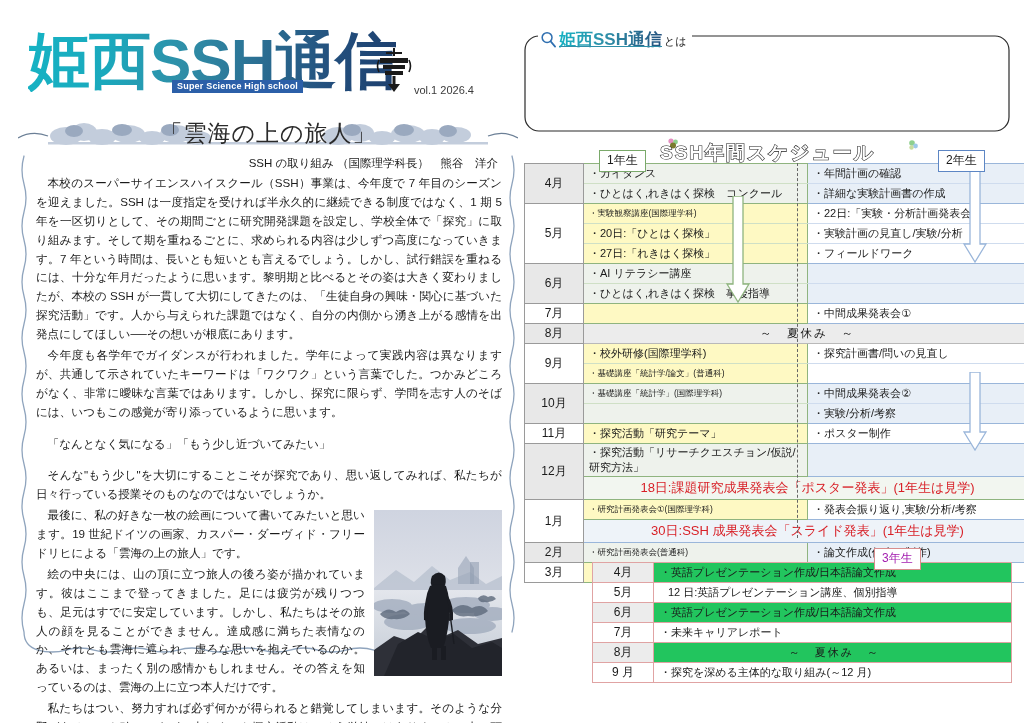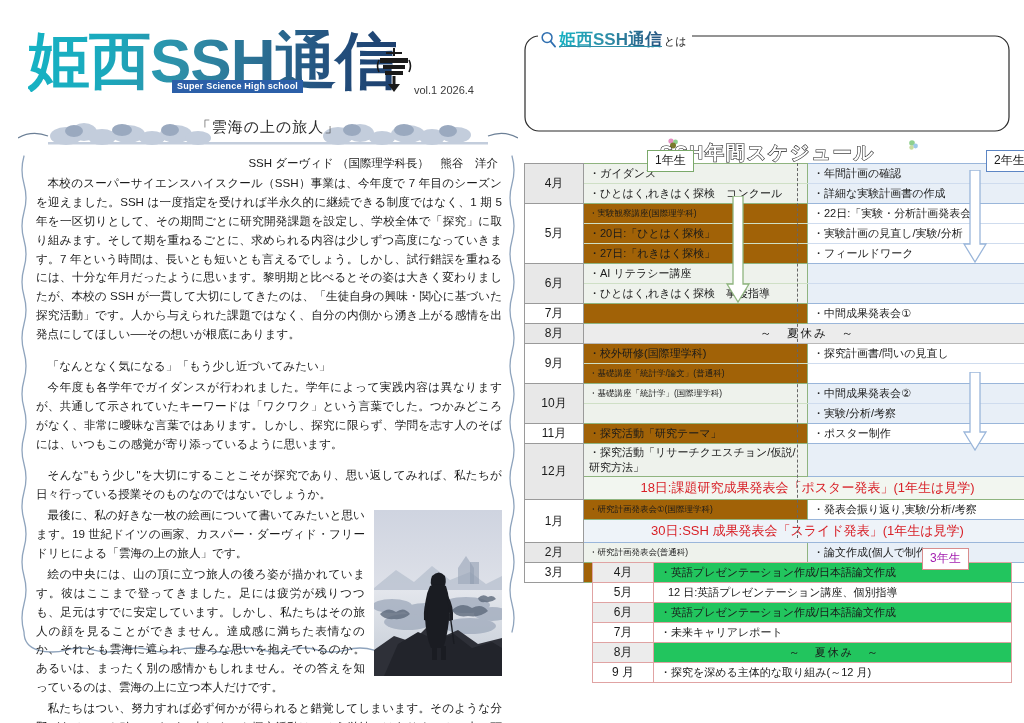--- a/index.html
+++ b/index.html
@@ -65,21 +65,21 @@
     left: 18px; top: 112px;
     width: 500px; height: 38px;
   }
   #article-banner svg { position: absolute; left: 0; top: 0; }
   #article-headline {
     position: absolute;
     left: 0; top: 6px;
     width: 500px;
     text-align: center;
     font-family: "DejaVu Serif", "Liberation Serif", serif;
-    font-size: 15px;
+    font-size: 23px;
     letter-spacing: 1px;
     color: #2a2a2a;
     white-space: nowrap;
   }
 
   
   #article-box {
     position: absolute;
     left: 18px; top: 146px;
     width: 500px; height: 534px;
@@ -183,21 +183,20 @@
   #flower-right { left: 908px; top: 140px; }
 
   
   .grade-label {
     position: absolute;
     font-size: 12px;
     padding: 1px 7px 2px 7px;
     background: #ffffff;
     white-space: nowrap;
     z-index: 6;
-    margin-left: 48px;
   }
   #grade-label-1 { left: 599px; top: 150px; border: 1px solid #7aa96a; color: #1a1a1a; }
   #grade-label-2 { left: 938px; top: 150px; border: 1px solid #5d86c4; color: #1a1a1a; }
   #grade-label-3 { left: 874px; top: 548px; border: 1px solid #d98d8d; color: #a21caf; }
 
   
   #schedule-table {
     position: absolute;
     left: 524px; top: 163px;
     width: 490px;
@@ -218,21 +217,21 @@
     background: #ffffff;
     height: 17px;
   }
   .month-cell.shade { background: #e8e8e8; }
   .g1-cell {
     width: 216px;
     border-left: 1px solid #8fb47f;
     border-right: 1px solid #8fb47f;
     border-top: 1px solid #cfe0c6;
     border-bottom: 1px solid #cfe0c6;
-    background: #a16207;
+    background: #fef9c3;
     padding: 1px 2px 1px 5px !important;
     height: 17px;
     position: relative;
   }
   .g1-cell.shade { background: #eef2ec; }
   .g2-cell {
     width: 216px;
     border-left: 1px solid #9ab6da;
     border-right: 1px solid #9ab6da;
     border-top: 1px solid #cfdcee;
@@ -369,25 +368,25 @@
              q-4 14 0 28 q4 14 0 28 q-4 14 0 28 q4 14 0 28 q-4 14 0 28 q4 14 0 28
              q-4 14 0 28 q4 14 0 28 q-4 14 0 28 q4 14 0 28 q-4 14 0 28 q0 14 14 18
              q14 4 28 0 q14 -4 28 0 q14 4 28 0 q14 -4 28 0 q14 4 28 0 q14 -4 28 0
              q14 4 28 0 q14 -4 28 0 q14 4 28 0 q14 -4 28 0 q14 4 28 0 q14 -4 28 0
              q14 4 28 0 q14 -4 28 0 q14 4 28 0 q14 -4 28 0" stroke="#8fa4bd" stroke-width="1.3" fill="none" stroke-linecap="round"></path>
     <path d="M494 10 q4 14 0 28 q-4 14 0 28 q4 14 0 28 q-4 14 0 28 q4 14 0 28 q-4 14 0 28
              q4 14 0 28 q-4 14 0 28 q4 14 0 28 q-4 14 0 28 q4 14 0 28 q-4 14 0 28
              q4 14 0 28 q-4 14 0 28 q4 14 0 28 q-4 14 0 28 q4 14 0 28" stroke="#8fa4bd" stroke-width="1.3" fill="none" stroke-linecap="round"></path>
   </svg>
   <div id="article-inner">
-    <div id="byline">SSH ダーヴィド （国際理学科長）　熊谷　洋介</div>
+    <div id="byline">SSH の取り組み （国際理学科長）　熊谷　洋介</div>
 
     <p class="para">本校のスーパーサイエンスハイスクール（SSH）事業は、今年度で 7 年目のシーズンを迎えました。SSH は一度指定を受ければ半永久的に継続できる制度ではなく、1 期 5 年を一区切りとして、その期間ごとに研究開発課題を設定し、学校全体で「探究」に取り組みます。そして期を重ねるごとに、求められる内容は少しずつ高度になっていきます。7 年という時間は、長いとも短いとも言えるでしょう。しかし、試行錯誤を重ねるには、十分な年月だったように思います。黎明期と比べるとその姿は大きく変わりましたが、本校の SSH が一貫して大切にしてきたのは、「生徒自身の興味・関心に基づいた探究活動」です。人から与えられた課題ではなく、自分の内側から湧き上がる感情を出発点にしてほしい──その想いが根底にあります。</p>
+    <p class="para">今年度も各学年でガイダンスが行われました。学年によって実践内容は異なりますが、共通して示されていたキーワードは「ワクワク」という言葉でした。つかみどころがなく、非常に曖昧な言葉ではあります。しかし、探究に限らず、学問を志す人のそばには、いつもこの感覚が寄り添っているように思います。</p>
     <p class="para spaced">「なんとなく気になる」「もう少し近づいてみたい」</p>
-    <p class="para">今年度も各学年でガイダンスが行われました。学年によって実践内容は異なりますが、共通して示されていたキーワードは「ワクワク」という言葉でした。つかみどころがなく、非常に曖昧な言葉ではあります。しかし、探究に限らず、学問を志す人のそばには、いつもこの感覚が寄り添っているように思います。</p>
     <p class="para spaced">そんな"もう少し"を大切にすることこそが探究であり、思い返してみれば、私たちが日々行っている授業そのものなのではないでしょうか。</p>
 
     <div id="painting-wrap">
       <svg id="painting" viewBox="0 0 128 166">
         <defs>
           <linearGradient id="sky" x1="0" y1="0" x2="0" y2="1">
             <stop offset="0%" stop-color="#cfd4e0"></stop>
             <stop offset="45%" stop-color="#dde0e8"></stop>
             <stop offset="100%" stop-color="#eceef2"></stop>
           </linearGradient>

